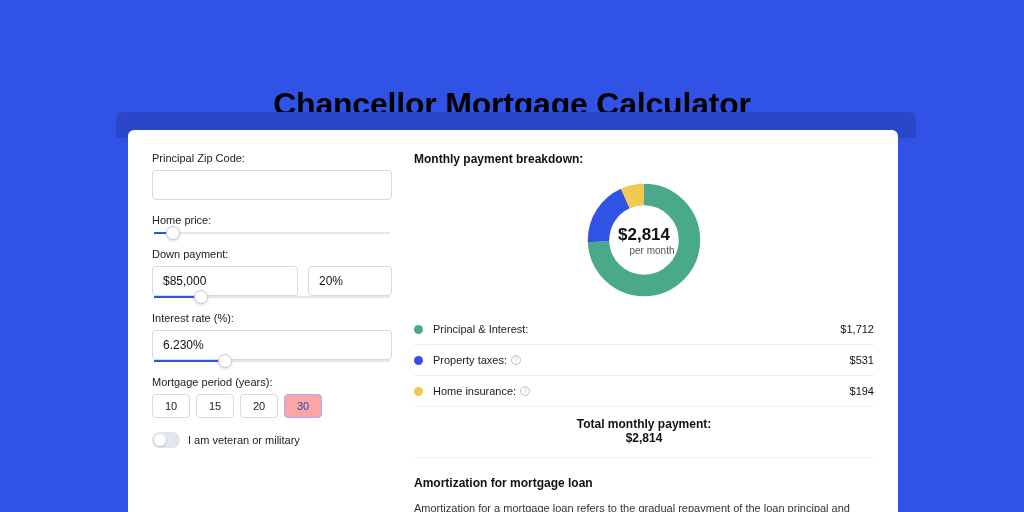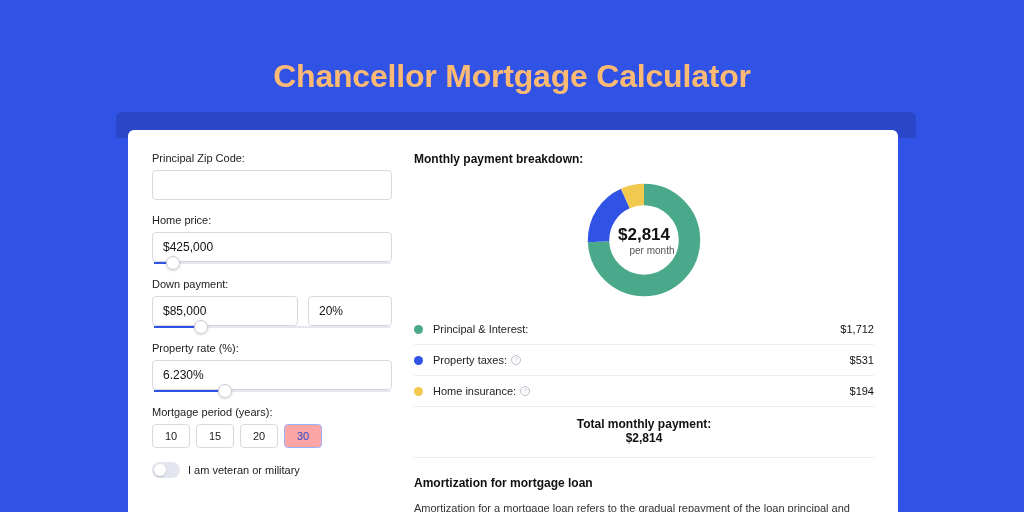--- a/index.html
+++ b/index.html
@@ -9,24 +9,24 @@
     font-family: -apple-system, BlinkMacSystemFont, "Segoe UI", Arial, sans-serif;
     color: #111;
   }
   .page {
     width: 1024px;
     height: 512px;
     position: relative;
   }
   .title {
     text-align: center;
-    color: #fdba74;
+    color: #000000;
     font-size: 32px;
     font-weight: 700;
-    padding-top: 58px;
+    padding-top: 86px;
     letter-spacing: -0.2px;
   }
   .shadow-bar {
     position: absolute;
     top: 112px;
     left: 116px;
     width: 800px;
     height: 26px;
     background: #2a47c9;
     border-radius: 6px 6px 0 0;
@@ -190,41 +190,40 @@
 
     <div class="col-left">
 
       <div class="field">
         <label>Principal Zip Code:</label>
         <input type="text" value="" style="">
       </div>
 
       <div class="field hp-row">
         <label>Home price:</label>
-        <input type="text" value="$425,000" style="">
         <div class="slider-track">
           <div class="slider-fill" style="width: 8%;"></div>
           <div class="slider-thumb" style="left: 8%;"></div>
         </div>
       </div>
 
       <div class="field dp-row">
         <label>Down payment:</label>
         <div class="dp-inputs">
           <input type="text" value="$85,000" style="">
           <input type="text" value="20%" style="">
         </div>
         <div class="slider-track">
           <div class="slider-fill" style="width: 20%;"></div>
           <div class="slider-thumb" style="left: 20%;"></div>
         </div>
       </div>
 
       <div class="field">
-        <label>Property rate (%):</label>
+        <label>Interest rate (%):</label>
         <input type="text" value="6.230%" style="">
         <div class="slider-track">
           <div class="slider-fill" style="width: 30%;"></div>
           <div class="slider-thumb" style="left: 30%;"></div>
         </div>
       </div>
 
       <div class="field">
         <label>Mortgage period (years):</label>
         <div class="period-group" id="period-group">

